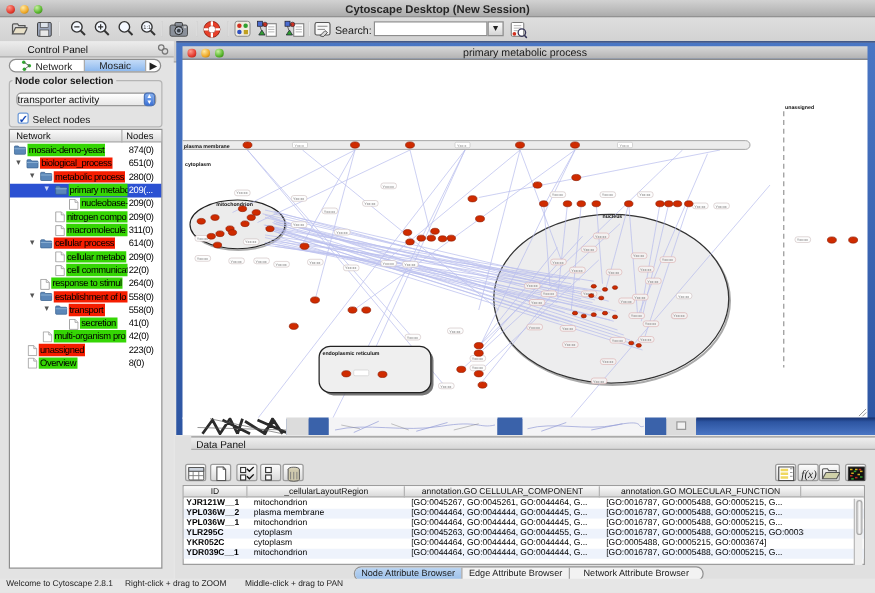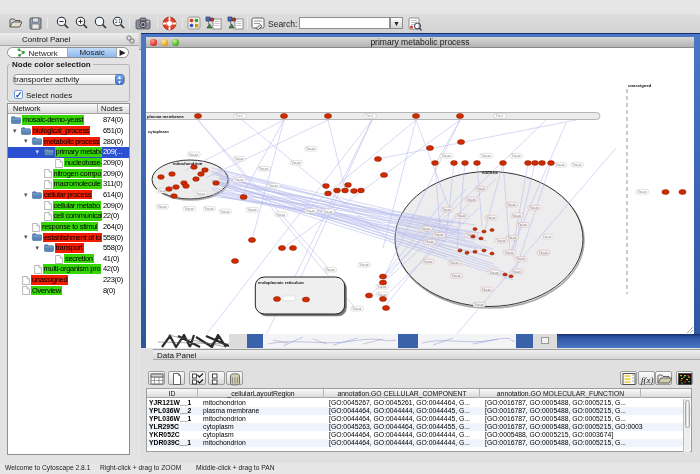--- a/index.html
+++ b/index.html
@@ -66,20 +66,26 @@
 .dcell4{left:338px;width:158px}
 #dscroll{position:absolute;left:536px;top:10px;width:7px;height:53px;background:#eee;border-left:1px solid #bbb}
 #dscroll .thumb{position:absolute;left:0.5px;top:1px;width:5px;height:28px;background:linear-gradient(90deg,#cfcfcf,#f8f8f8,#cfcfcf);border:0.5px solid #aaa;border-radius:3px}
 #btabs{left:143px;top:104px;width:280px;height:12px;background:#f2f2f2;border:1px solid #929292;border-radius:6px;display:flex;overflow:hidden}
 #btabs .bseg{font-size:7.3px;line-height:10px;text-align:center;color:#1a1a1a;border-right:1px solid #a5a5a5}
 
 #status{left:0;top:463px;width:700px;height:11px;font-size:6.7px;color:#222;background:#e6e6e6}
 #status span{position:absolute;top:1px}
 </style></head><body>
 <div id="win">
+  <div id="titlebar" class="abs">
+    <div class="tl" style="left:5px;background:radial-gradient(circle at 35% 30%,#ff9a8a,#e33a2e 60%,#9c1b10)"></div>
+    <div class="tl" style="left:16px;background:radial-gradient(circle at 35% 30%,#ffe9a0,#f0a928 60%,#9c6a00)"></div>
+    <div class="tl" style="left:27px;background:radial-gradient(circle at 35% 30%,#c8f0a0,#57b52c 60%,#2a6e0a)"></div>
+    <div id="title">Cytoscape Desktop (New Session)</div>
+  </div>
   <div id="toolbar" class="abs">
       <svg style="left:9px" width="13" height="14" viewBox="0 0 13 14">
         <path d="M1 11 L1 4 Q1 3 2 3 L5 3 L6 4.5 L11 4.5 L11 6" fill="none" stroke="#555" stroke-width="1"></path>
         <path d="M1 11 L3.5 6 L13 6 L10.5 11 Z" fill="#e8e0c8" stroke="#555" stroke-width="1"></path>
       </svg>
       <svg style="left:29px" width="13" height="14" viewBox="0 0 13 14">
         <rect x="1" y="2" width="11" height="11" rx="1" fill="#9aa4b8" stroke="#444" stroke-width="0.8"></rect>
         <rect x="3.5" y="2" width="6" height="4" fill="#dde3ea" stroke="#444" stroke-width="0.5"></rect>
         <rect x="3" y="8" width="7" height="5" fill="#e8e8e8" stroke="#444" stroke-width="0.5"></rect>
       </svg>
@@ -782,19 +788,24 @@
 <div class="drow" style="top:50px;background:#eef3fc">
           <span class="dcell1">YDR039C__1</span>
           <span class="dcell2">mitochondrion</span>
           <span class="dcell3">[GO:0044464, GO:0044444, GO:0044444, G...</span>
           <span class="dcell4">[GO:0016787, GO:0005488, GO:0005215, G...</span>
         </div>
       <div id="dscroll">
           <div class="thumb"></div>
         </div>
     </div>
+    <div id="btabs" class="abs">
+      <div class="bseg" style="width:86px;background:linear-gradient(#bcd5f1,#9cc0ea)">Node Attribute Browser</div>
+      <div class="bseg" style="width:86px">Edge Attribute Browser</div>
+      <div class="bseg" style="width:106px;border-right:none">Network Attribute Browser</div>
+    </div>
   </div>
   <div id="status" class="abs">
     <span style="left:5px">Welcome to Cytoscape 2.8.1</span>
     <span style="left:100px">Right-click + drag to ZOOM</span>
     <span style="left:196px">Middle-click + drag to PAN</span>
   </div>
 </div>
 
 </body></html>

